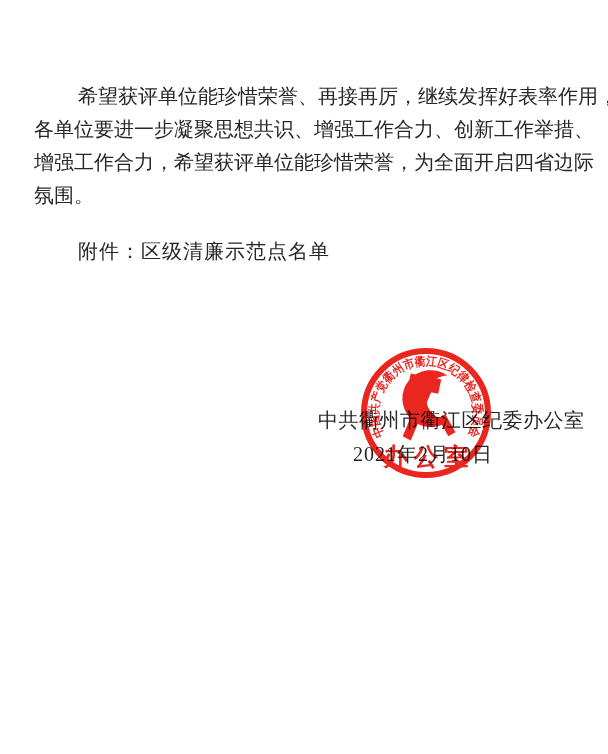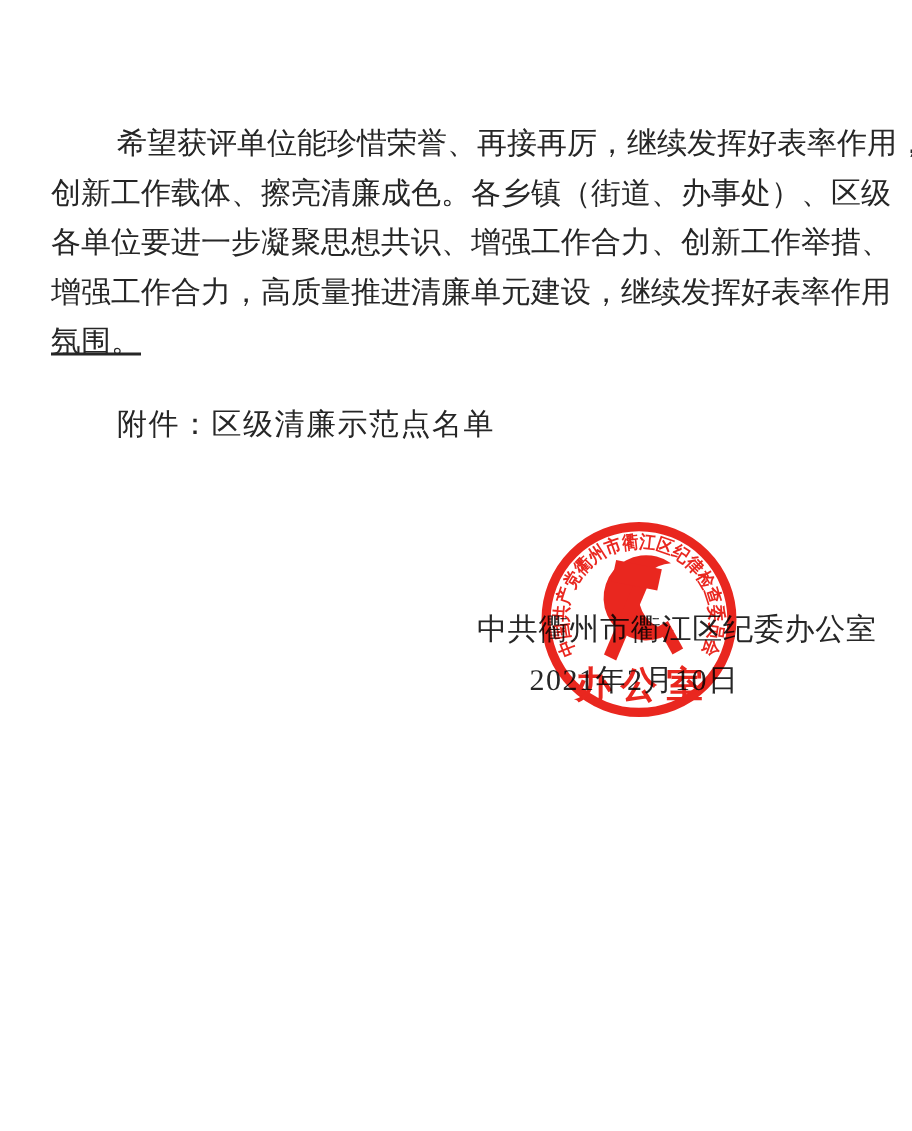--- a/index.html
+++ b/index.html
@@ -25,29 +25,28 @@
   }
   .line {
     font-size: 20px;
     line-height: 33px;
     text-align: justify;
     text-align-last: justify;
     white-space: nowrap;
     color: #262626;
   }
   .line.indent { text-indent: 2.2em; }
-  .line.last   { text-align-last: left; text-decoration: underline; }
+  .line.last   { text-align-last: left; }
   .attachment {
     margin-top: 23px;
     font-size: 20px;
     line-height: 33px;
     text-indent: 2.2em;
     letter-spacing: 1px;
     color: #262626;
-    font-family: Liberation Mono, monospace;
   }
   
   .signature {
     position: absolute;
     top: 407px;
     left: 318px;
     font-size: 20px;
     line-height: 26px;
     letter-spacing: 0.5px;
     color: #262626;
@@ -84,23 +83,22 @@
     font-weight: bold;
   }
 </style>
 </head>
 <body>
 
 <div class="page">
 
   <div class="content">
     <div class="line indent">希望获评单位能珍惜荣誉、再接再厉，继续发挥好表率作用，</div>
-    <div class="line">创新工作载体、擦亮清廉成色。各乡镇（街道、办事处）、区级</div>
     <div class="line">各单位要进一步凝聚思想共识、增强工作合力、创新工作举措、</div>
-    <div class="line">增强工作合力，高质量推进清廉单元建设，继续发挥好表率作用</div>
+    <div class="line">增强工作合力，希望获评单位能珍惜荣誉，为全面开启四省边际</div>
     <div class="line last">氛围。</div>
 
     <div class="attachment">附件：区级清廉示范点名单</div>
   </div>
 
   <div class="signature">中共衢州市衢江区纪委办公室</div>
   <div class="date">2021年2月10日</div>
 
   <div class="seal">
     <svg viewBox="0 0 130 130" xmlns="http://www.w3.org/2000/svg">

